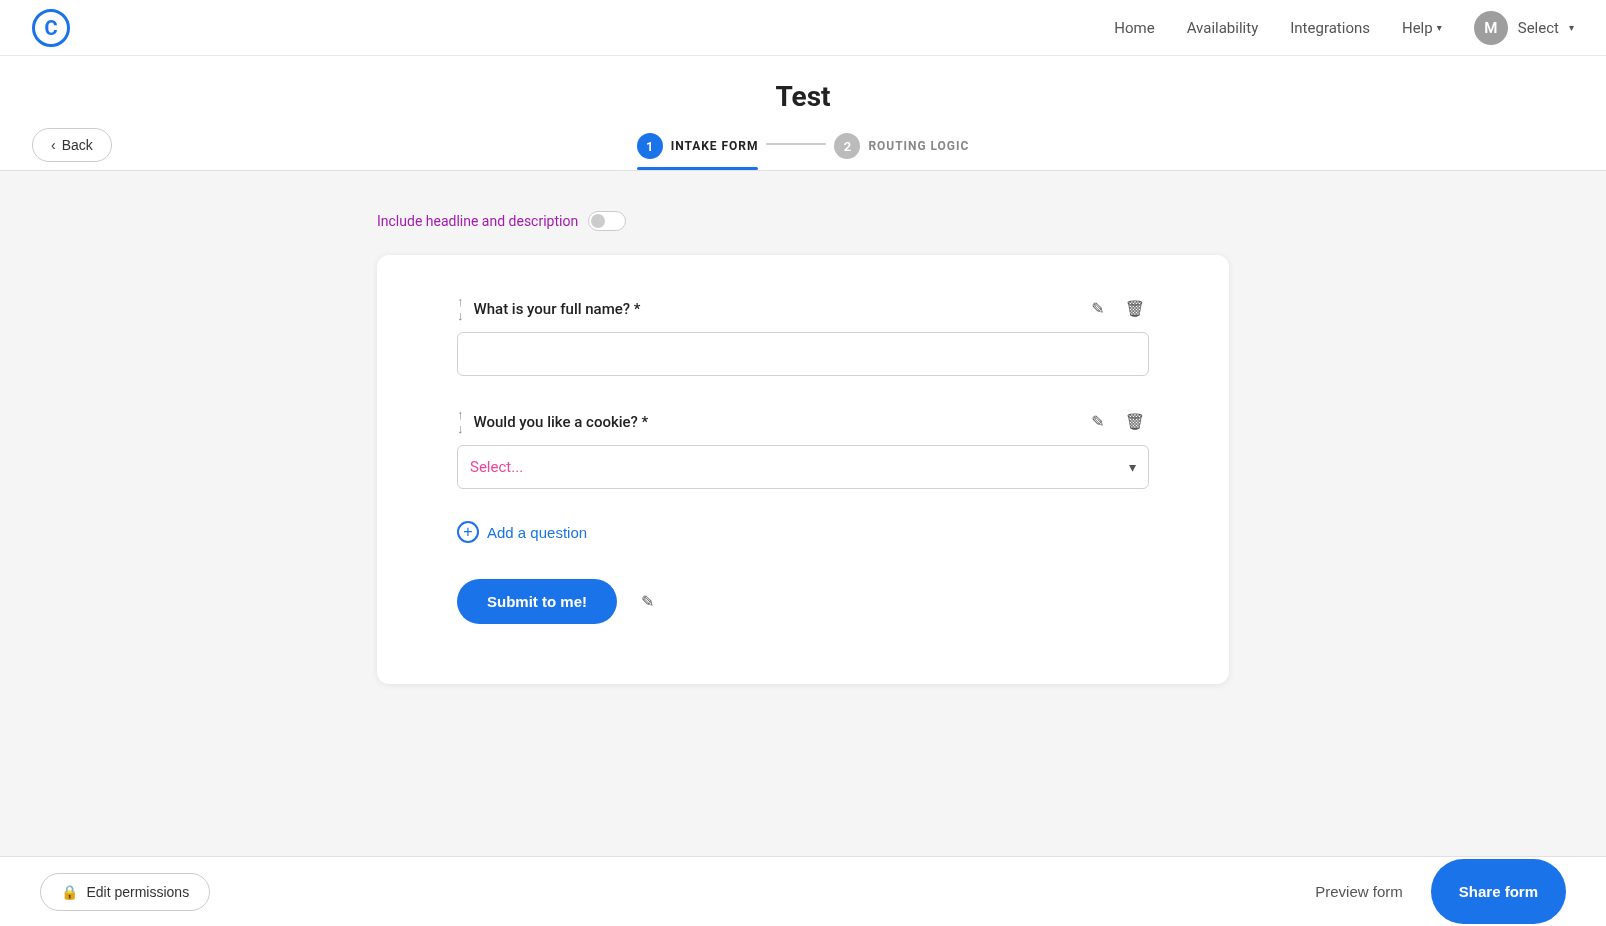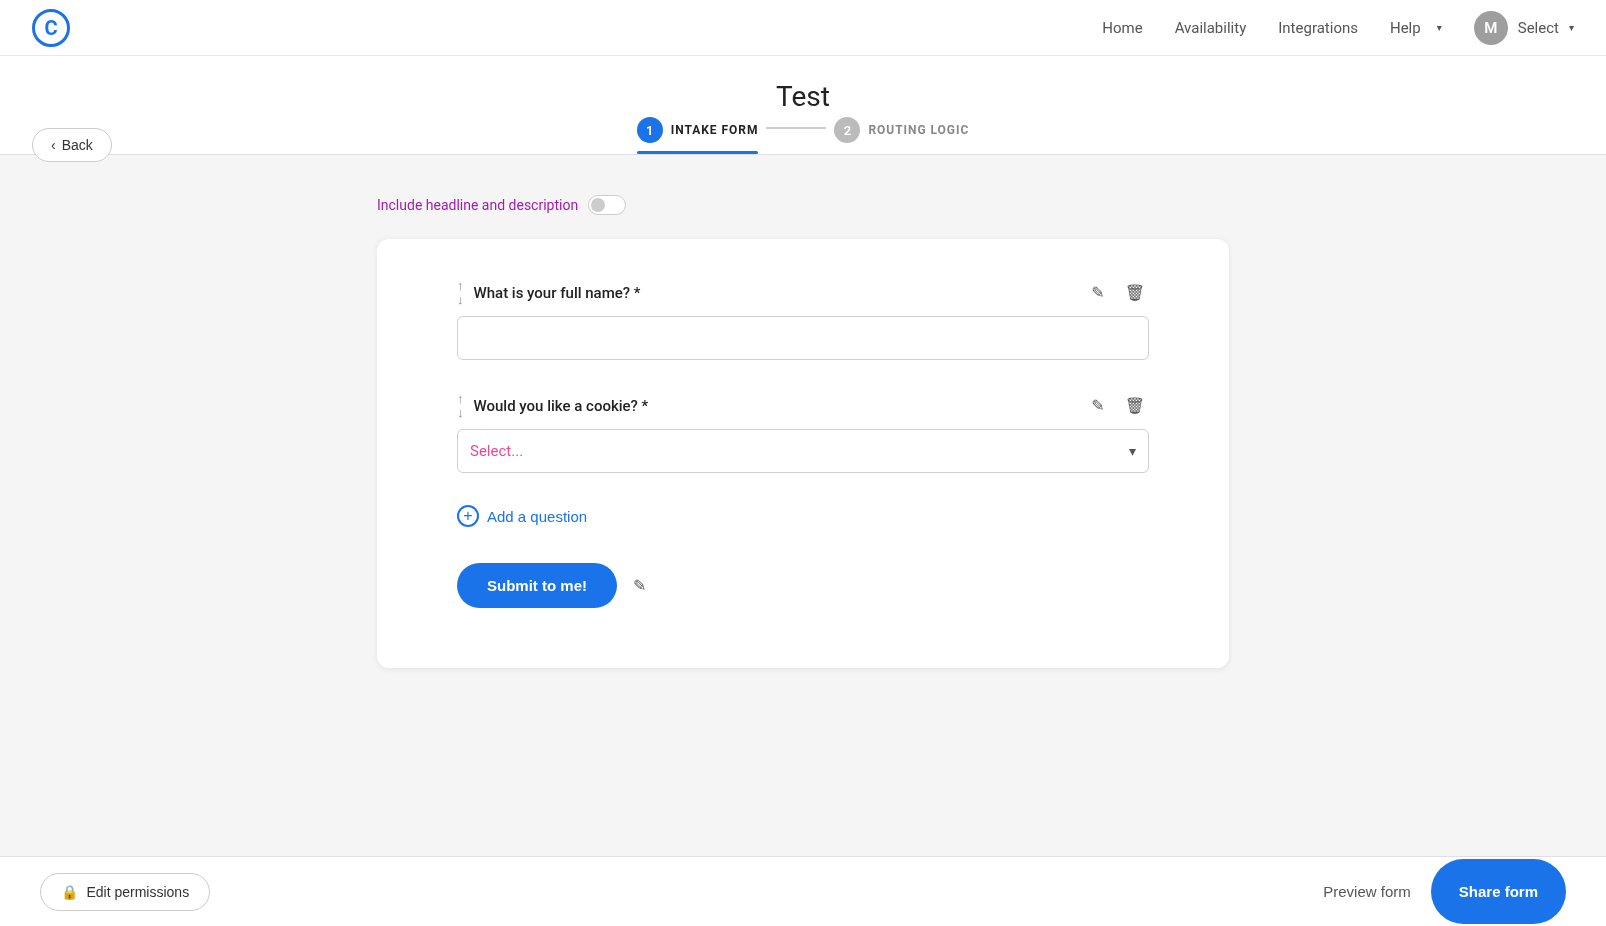--- a/index.html
+++ b/index.html
@@ -20,21 +20,21 @@
       width: 38px; height: 38px;
       border-radius: 50%;
       border: 3px solid #1a73e8;
       display: flex; align-items: center; justify-content: center;
       font-size: 20px; font-weight: 700; color: #1a73e8;
     }
     .navbar-links { display: flex; align-items: center; gap: 32px; }
     .navbar-links a {
       text-decoration: none; color: #555; font-size: 15px;
     }
-    .help-btn { display: flex; align-items: center; gap: 16px; }
+    .help-btn { display: flex; align-items: center; gap: 4px; }
     .dropdown-arrow { font-size: 10px; color: #555; }
     .account-section { display: flex; align-items: center; gap: 10px; }
     .avatar {
       width: 34px; height: 34px; border-radius: 50%;
       background: #9e9e9e; display: flex; align-items: center;
       justify-content: center; color: #fff; font-weight: 600; font-size: 15px;
     }
     .account-label { font-size: 15px; color: #555; }
 
     
@@ -51,21 +51,21 @@
       top: 72px;
       border: 1.5px solid #ccc;
       border-radius: 50px;
       padding: 8px 18px;
       background: #fff;
       color: #333;
       font-size: 14px;
       cursor: pointer;
       display: flex; align-items: center; gap: 6px;
     }
-    .page-title { font-size: 28px; font-weight: 400; color: #222; margin-bottom: 4px; }
+    .page-title { font-size: 28px; font-weight: 700; color: #222; margin-bottom: 20px; }
 
     
     .stepper {
       display: flex; align-items: center; gap: 0;
       margin-bottom: 0;
     }
     .step {
       display: flex; align-items: center; gap: 8px;
       padding-bottom: 12px;
     }
@@ -169,21 +169,21 @@
       margin-bottom: 36px; padding: 0;
     }
     .add-circle {
       width: 22px; height: 22px; border-radius: 50%;
       border: 2px solid #1a73e8;
       display: flex; align-items: center; justify-content: center;
       font-size: 16px; color: #1a73e8; font-weight: 300;
     }
 
     
-    .submit-row { display: flex; align-items: center; gap: 16px; }
+    .submit-row { display: flex; align-items: center; gap: 24px; }
     .submit-btn {
       background: #1a73e8; color: #fff;
       border: none; border-radius: 50px;
       padding: 14px 30px; font-size: 15px; font-weight: 600;
       cursor: pointer;
     }
     .edit-submit-btn {
       background: none; border: none; cursor: pointer;
       color: #555; font-size: 16px;
     }
@@ -197,21 +197,21 @@
       display: flex; align-items: center;
       justify-content: space-between;
       padding: 0 40px;
     }
     .edit-permissions-btn {
       border: 1.5px solid #ccc; border-radius: 50px;
       padding: 10px 20px; background: #fff;
       font-size: 14px; color: #333; cursor: pointer;
       display: flex; align-items: center; gap: 8px;
     }
-    .bottom-right { display: flex; gap: 4px; }
+    .bottom-right { display: flex; gap: 12px; }
     .preview-btn {
       background: none; border: none; font-size: 15px;
       color: #555; cursor: pointer; padding: 10px 16px;
     }
     .share-btn {
       background: #1a73e8; color: #fff;
       border: none; border-radius: 50px;
       padding: 24px 28px; font-size: 15px; font-weight: 600;
       cursor: pointer;
     }

